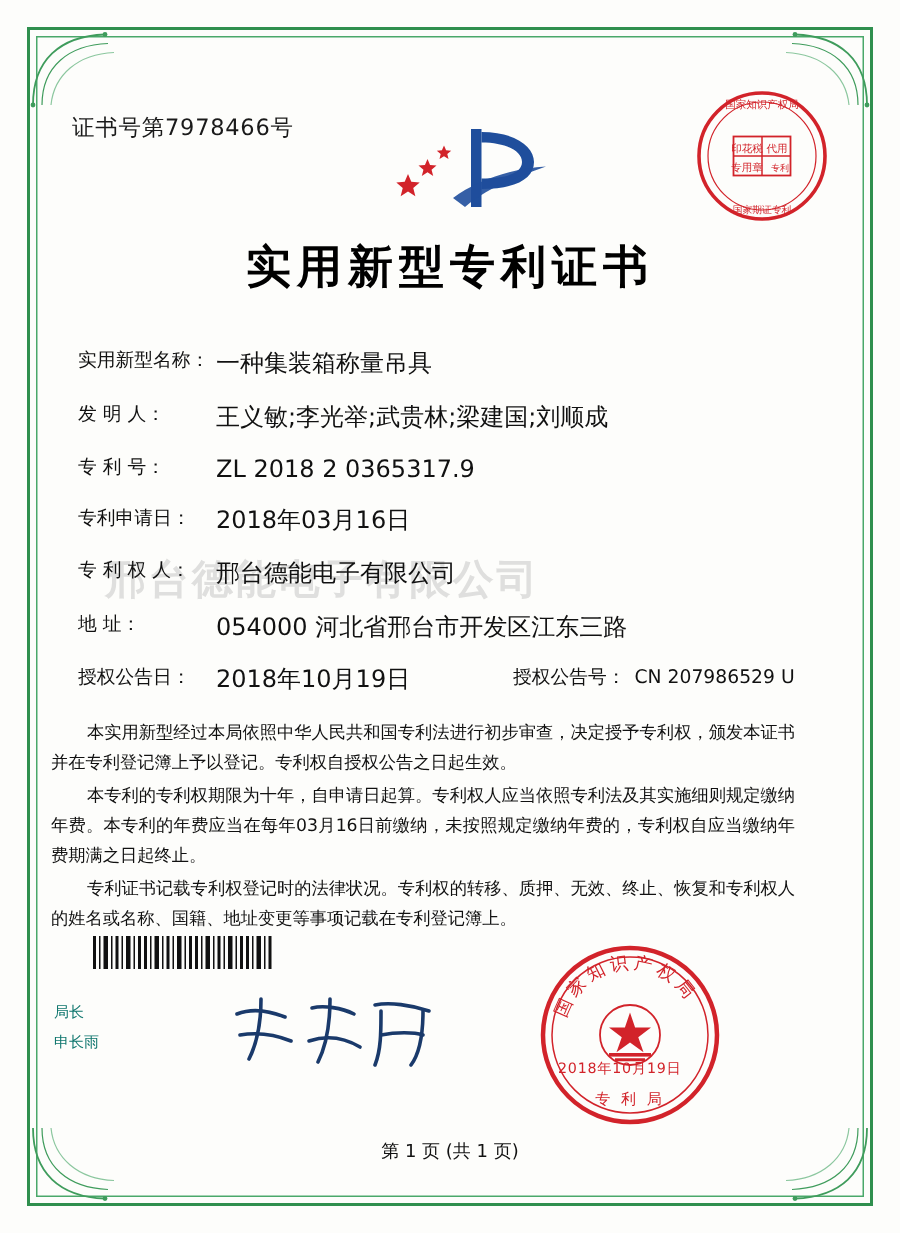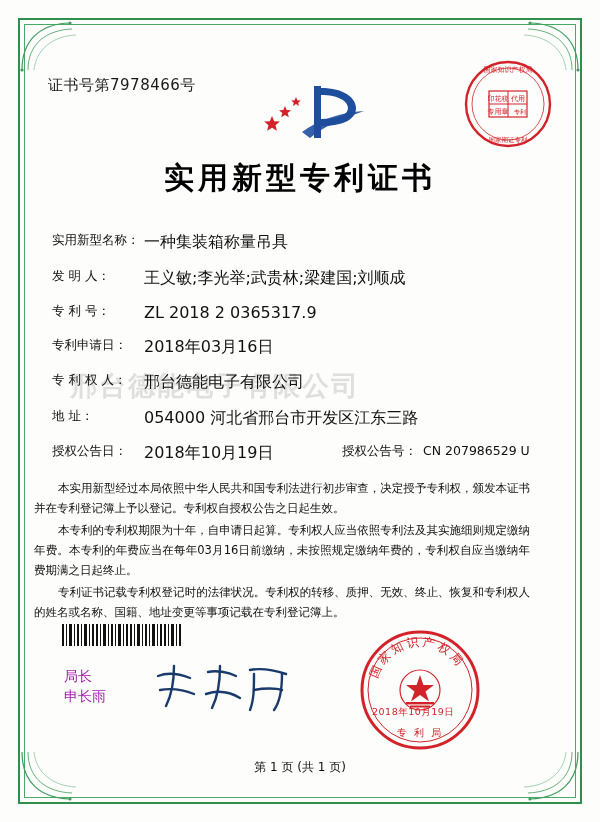--- a/index.html
+++ b/index.html
@@ -146,25 +146,25 @@
     position: absolute;
     left: 62px;
     top: 624px;
     width: 122px;
     height: 22px;
   }
 
   
   .director {
     position: absolute;
-    left: 64px;
+    left: 36px;
     top: 666px;
-    font-size: 14px;
+    font-size: 10px;
     line-height: 20px;
-    color: #a21caf;
+    color: #0f766e;
   }
   .signature {
     position: absolute;
     left: 150px;
     top: 660px;
     width: 150px;
     height: 56px;
   }
 
   

